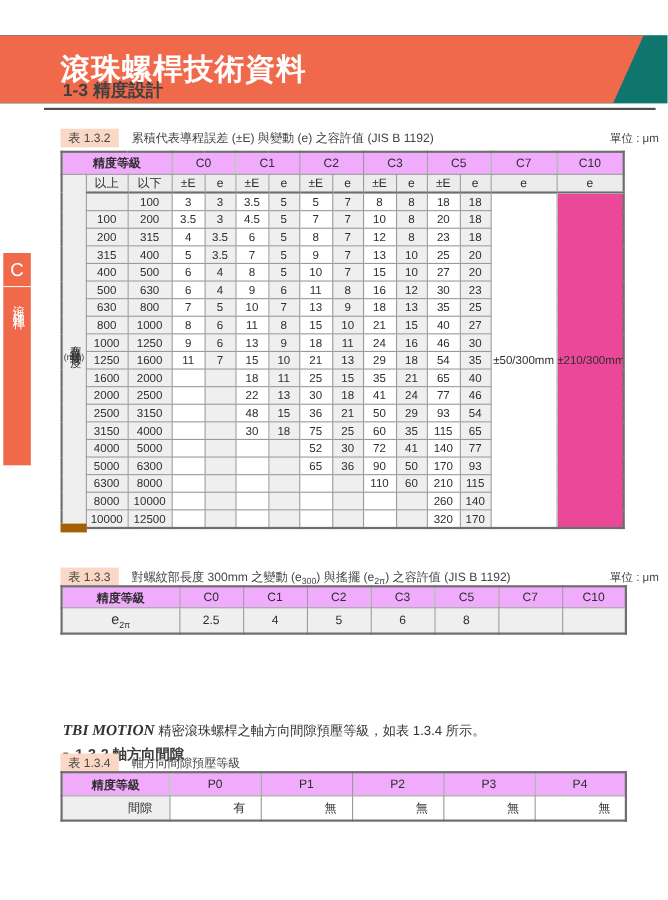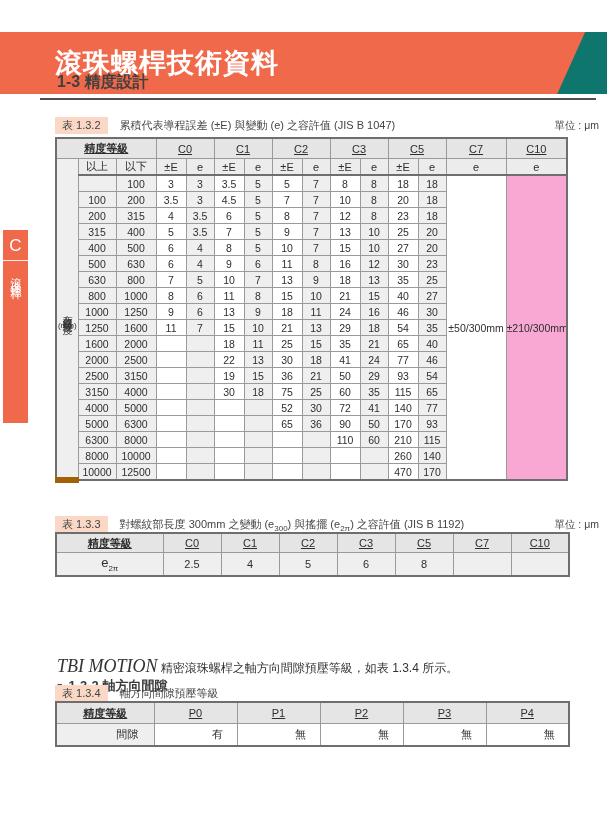--- a/index.html
+++ b/index.html
@@ -21,66 +21,66 @@
   .section-head{position:absolute;left:57px;top:72px;font-size:16px;font-weight:bold;color:#404040;}
   .section-rule{position:absolute;left:40px;top:98px;width:556px;height:2px;background:#4f4f4f;}
   .cap{position:absolute;left:55px;font-size:11px;color:#444;white-space:nowrap;}
   .chip{display:inline-block;background:#FAD8C5;padding:1px 7px;margin-right:9px;color:#444;}
   .unit{position:absolute;right:8px;font-size:10.5px;color:#444;}
   table{position:absolute;left:55px;border-collapse:collapse;table-layout:fixed;background:#fff;}
   th,td{border:1px solid #9a9a9a;text-align:center;vertical-align:middle;padding:0;
     font-weight:normal;color:#2e2e2e;overflow:hidden;white-space:nowrap;}
   .t132{width:511px;border:2px solid #6e6e6e;}
   .t133,.t134{width:513px;border:2px solid #6e6e6e;}
-  .peach{background:#e5e5e5;text-decoration:underline;}
+  .peach{background:#f0abfc;}
   .gray{background:#EFEFEF;}
   .subh{background:#ECECEC;border-bottom:2px solid #6e6e6e;}
   .b{font-weight:bold;}
   .t132 th{font-size:11px;}
   .t132 tr:first-child th{height:19px;}
   .t132 .subh{height:15px;}
   .t132 td{font-size:10.5px;height:15px;}
-  .vcell{background:#EFEFEF;border-bottom:6px solid #a16207;}
+  .vcell{background:#EFEFEF;border-bottom:8px solid #a16207;}
   .vtext{writing-mode:vertical-rl;text-orientation:upright;font-size:10px;letter-spacing:2px;
     margin:0 auto;line-height:20px;color:#333;}
   .vunit{font-size:8px;margin-top:2px;color:#333;}
   .c7{background:#fff;font-size:10.5px;}
-  .c10{background:#f9a8d4;font-size:10.5px;margin-left:43px;}
+  .c10{background:#ec4899;font-size:10.5px;margin-left:43px;}
   .t133 th,.t134 th{font-size:11px;}
   .t133 th{height:18px;}
   .t133 td{font-size:11px;height:22px;}
   .t134 th{height:20px;}
   .t134 td{font-size:11px;height:21px;padding-left:44px;}
   .lab span{font-size:13px;}
   .lab sub{font-size:8px;}
   sub{font-size:8px;margin-top:12px;}
   .sec2-head{position:absolute;left:57px;top:631px;font-size:13px;font-weight:600;color:#3a3a3a;margin-top:46px;}
   .bullet{font-size:9px;margin-right:6px;vertical-align:1px;}
   .body-text{position:absolute;left:57px;top:656px;font-size:12px;color:#333;}
-  .brand{font-family:"Liberation Serif","DejaVu Serif",serif;font-weight:normal;font-style:italic;font-size:18px;}
+  .brand{font-family:"Liberation Serif","DejaVu Serif",serif;font-weight:bold;font-style:italic;font-size:14px;}
 </style>
 </head>
 <body>
 
 <div class="banner">
   <div class="banner-orange"></div>
   <div class="banner-title">滾珠螺桿技術資料</div>
 </div>
 
 <div class="side-tab">
   <div class="tab-letter">C</div>
   <div class="tab-label">滾珠螺桿</div>
 </div>
 
 <div class="section-head">1-3 精度設計</div>
 <div class="section-rule"></div>
 
 <div class="cap" style="top:117px">
   <span class="chip">表 1.3.2</span>
-  <span>累積代表導程誤差 (±E) 與變動 (e) 之容許值 (JIS B 1047)</span>
+  <span>累積代表導程誤差 (±E) 與變動 (e) 之容許值 (JIS B 1192)</span>
 </div>
 <div class="unit" style="top:119px">單位 : μm</div>
 
 <table class="t132" style="top:137px">
   <colgroup>
     <col style="width:22px">
       <col style="width:38px">
       <col style="width:40px">
     <col style="width:30px">
       <col style="width:28px">
@@ -294,21 +294,21 @@
         <td>41</td>
         <td class="gray">24</td>
         <td>77</td>
         <td class="gray">46</td>
       </tr>
       <tr>
         <td class="gray">2500</td>
         <td class="gray">3150</td>
         <td></td>
         <td class="gray"></td>
-        <td>19</td>
+        <td>48</td>
         <td class="gray">15</td>
         <td>36</td>
         <td class="gray">21</td>
         <td>50</td>
         <td class="gray">29</td>
         <td>93</td>
         <td class="gray">54</td>
       </tr>
       <tr>
         <td class="gray">3150</td>
@@ -384,21 +384,21 @@
         <td class="gray">10000</td>
         <td class="gray">12500</td>
         <td></td>
         <td class="gray"></td>
         <td></td>
         <td class="gray"></td>
         <td></td>
         <td class="gray"></td>
         <td></td>
         <td class="gray"></td>
-        <td>470</td>
+        <td>320</td>
         <td class="gray">170</td>
       </tr>
     </tbody>
 </table>
 
 <div class="cap" style="top:516px">
   <span class="chip">表 1.3.3</span>
   <span><span>對螺紋部長度 300mm 之變動 (e</span><sub>300</sub><span>) 與搖擺 (e</span><sub>2π</sub><span>) 之容許值 (JIS B 1192)</span></span>
 </div>
 <div class="unit" style="top:518px">單位 : μm</div>

